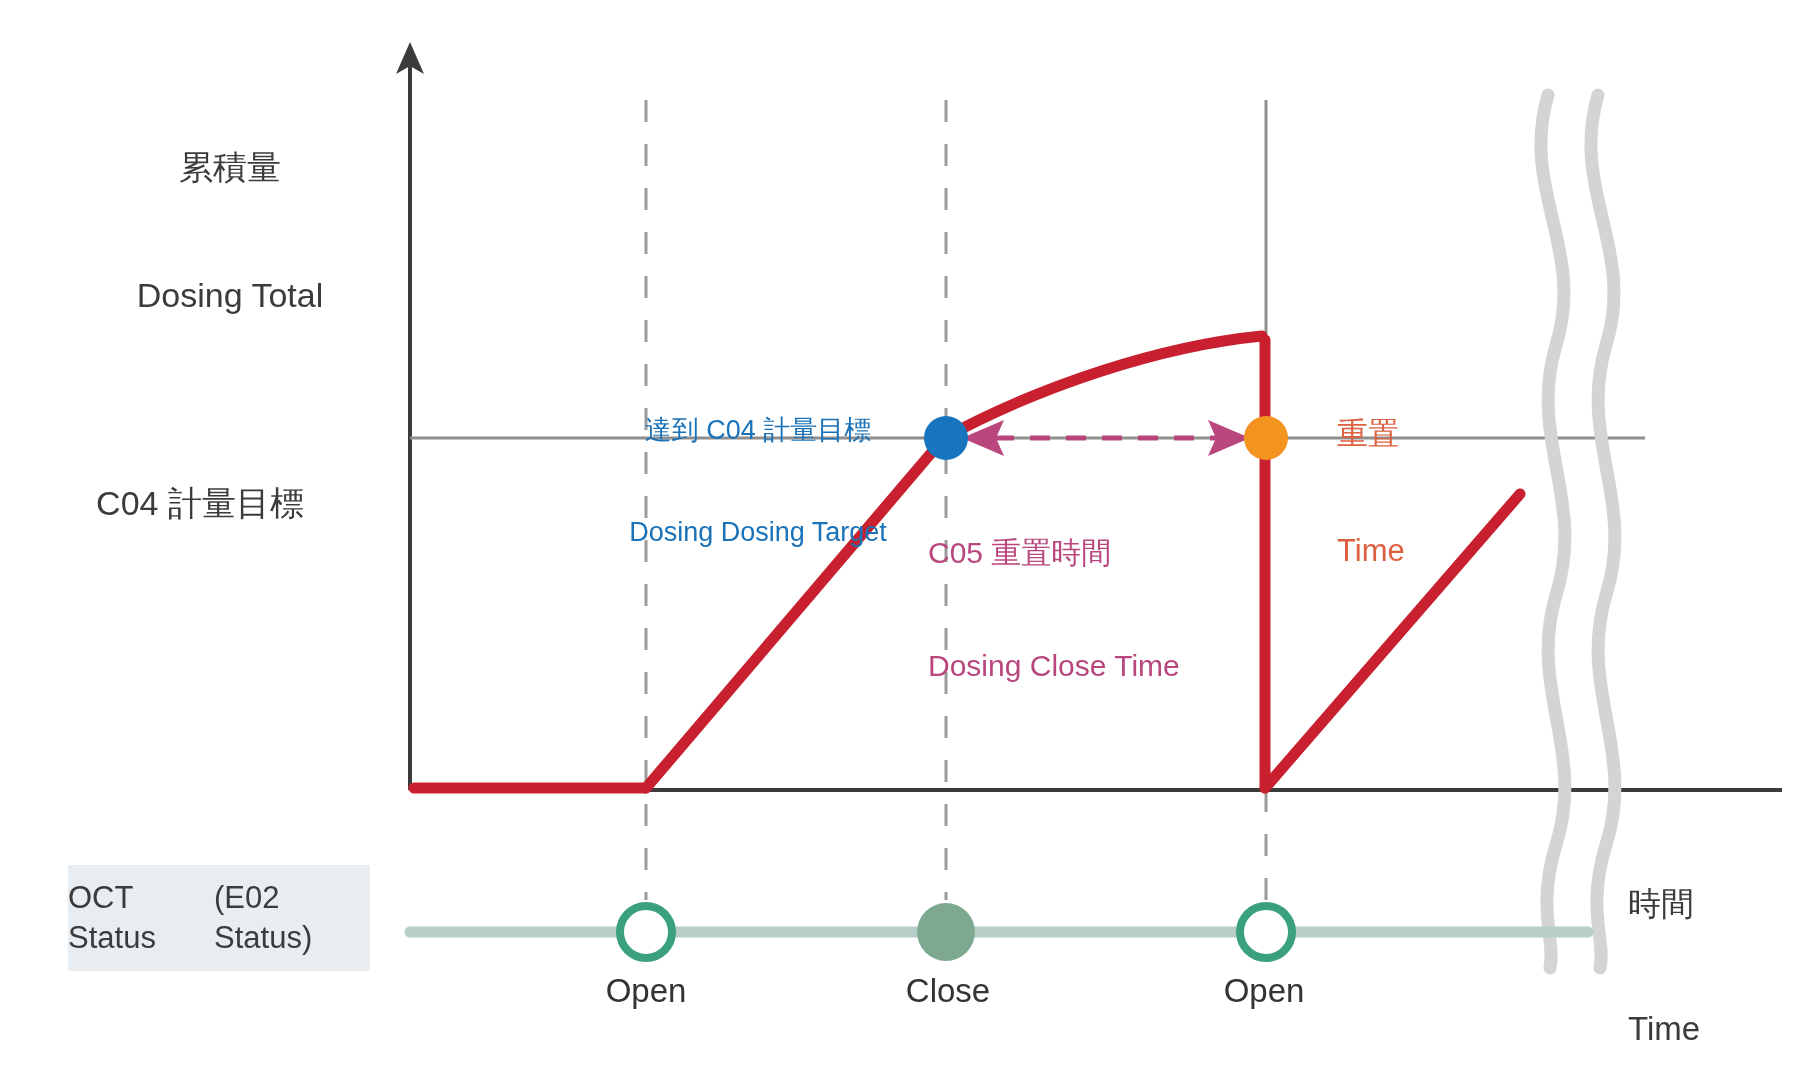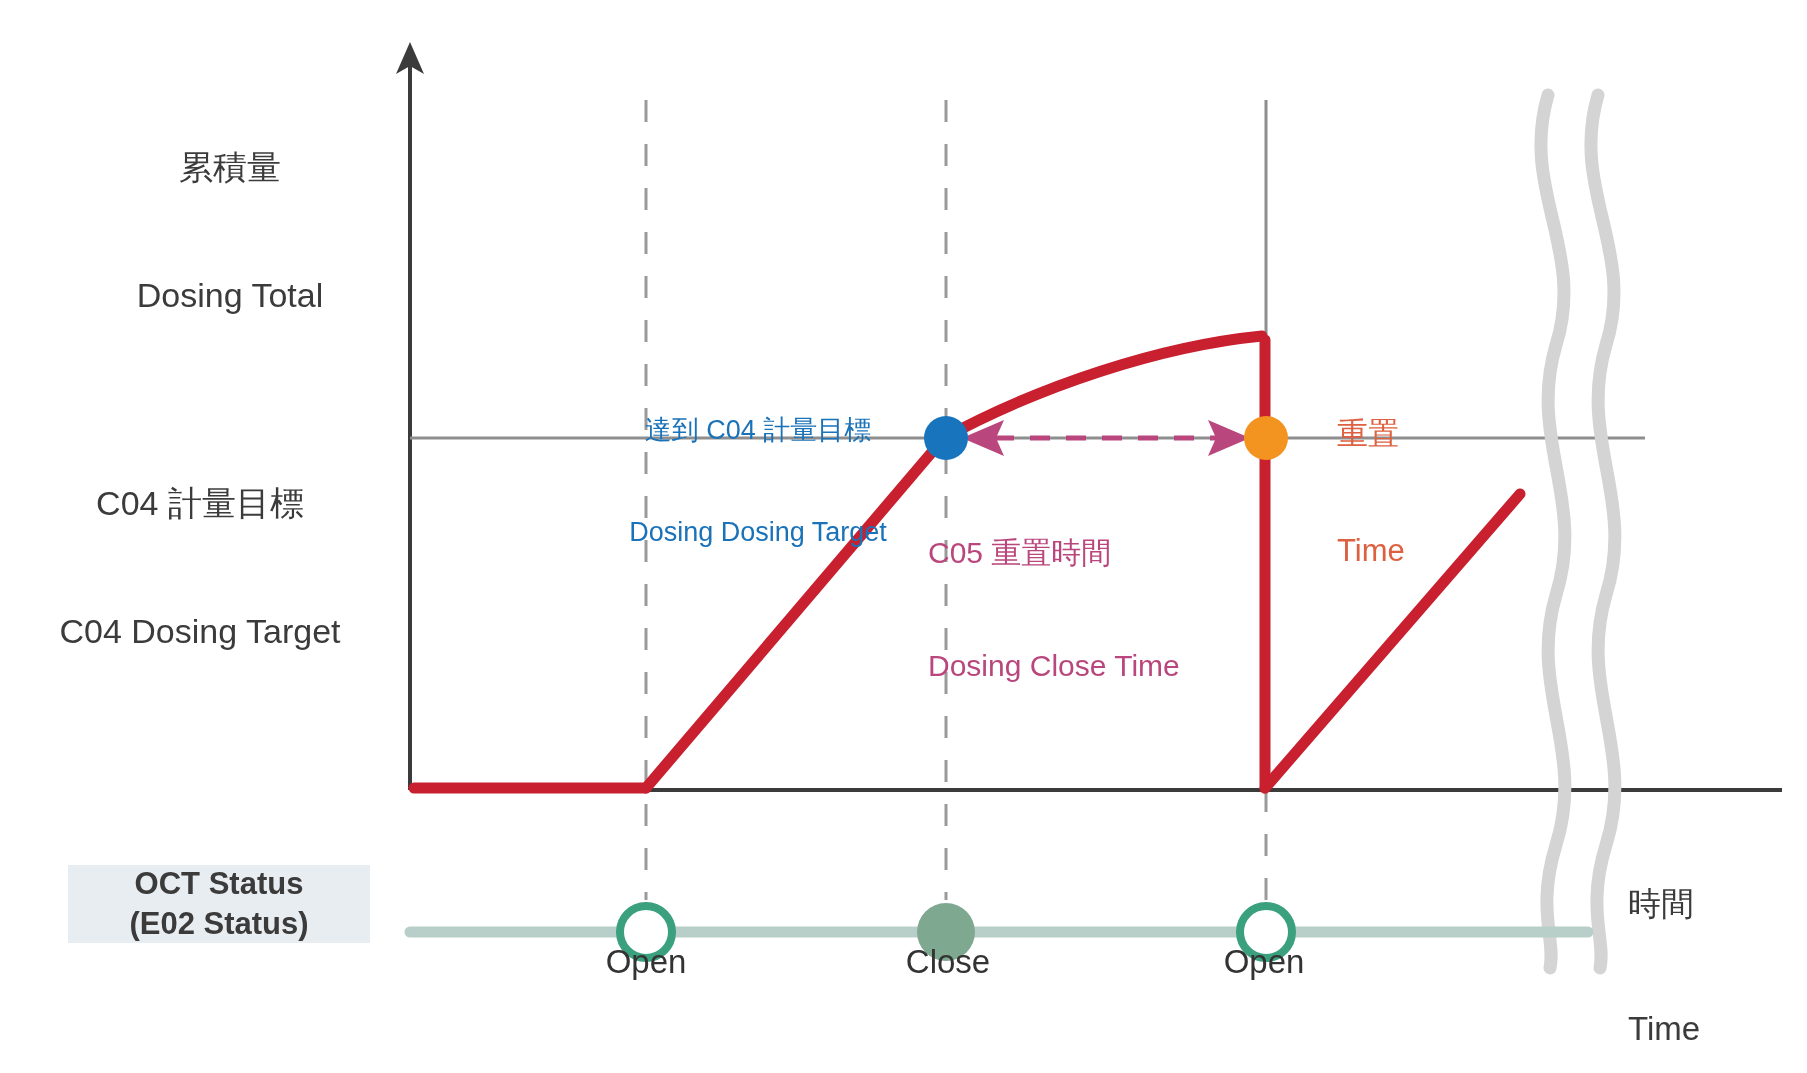--- a/index.html
+++ b/index.html
@@ -68,38 +68,36 @@
     left: 1628px; top: 800px;
     font-size: 33px;
     color: #3b3b3b;
     text-align: left;
   }
 
   
   #oct-status-box {
     position: absolute;
     left: 68px; top: 865px;
-    width: 302px; height: 78px;
+    width: 302px; height: 106px;
     background: #e8edf1;
     display: flex;
-    flex-direction: column;
     align-items: center;
     justify-content: center;
-    font-weight: bold;
   }
   #oct-status-box .line { font-size: 31px; color: #3b3b3b; line-height: 1.3; }
 
   
   .status-tick-label {
     position: absolute;
     width: 200px;
     text-align: center;
     font-size: 33px;
     color: #333333;
-    top: 943px;
+    top: 972px;
   }
   #tick-open-1 { left: 546px; }
   #tick-close   { left: 848px; }
   #tick-open-2 { left: 1164px; }
 
   svg#graphic { position: absolute; left: 0; top: 0; }
 </style>
 </head>
 <body>
 
@@ -157,21 +155,20 @@
     <circle cx="1266" cy="932" r="26" fill="#ffffff" stroke="#3aa07e" stroke-width="8"></circle>
   </svg>
 
   <div class="txt" id="y-axis-title">
     <div>累積量</div>
     <div>Dosing Total</div>
   </div>
 
   <div class="txt" id="target-label">
     <div>C04 計量目標</div>
-    <div>C04 Dosing Target</div>
   </div>
 
   <div class="txt" id="reach-target-anno">
     <div>達到 C04 計量目標</div>
     <div>Dosing Dosing Target</div>
   </div>
 
   <div class="txt" id="reset-time-anno">
     <div>C05 重置時間</div>
     <div>Dosing Close Time</div>

